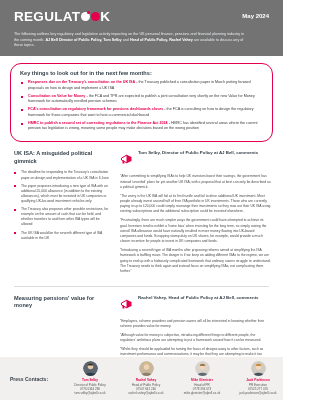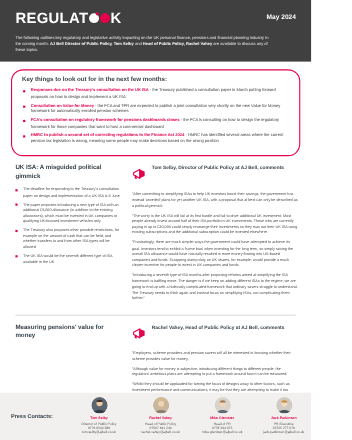--- a/index.html
+++ b/index.html
@@ -9,21 +9,21 @@
     background: #ffffff;
     color: #3a3a3a;
     overflow: hidden;
   }
   .page { position: relative; width: 283px; height: 400px; background:#fff; }
 
   
   .header {
     position: relative;
     height: 56px;
-    background: #404040;
+    background: #737373;
     padding: 9px 14px 12px 14px;
   }
   .logo-row { display:flex; align-items:flex-start; justify-content:space-between; }
   .logo {
     font-size: 13.5px;
     font-weight: bold;
     letter-spacing: 0.3px;
     color: #ffffff;
     white-space: nowrap;
     display: flex;

